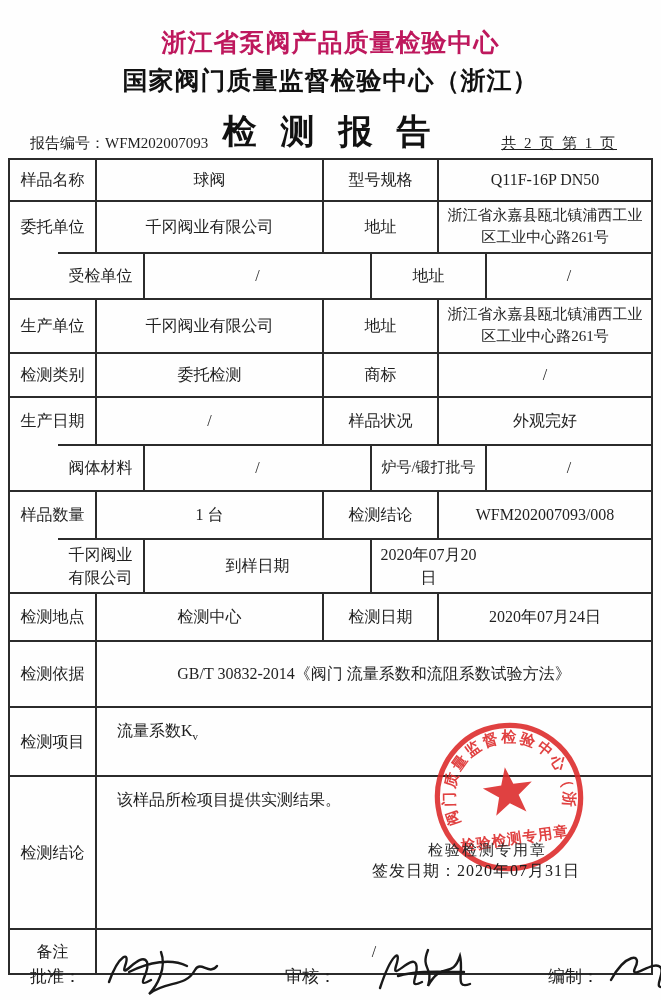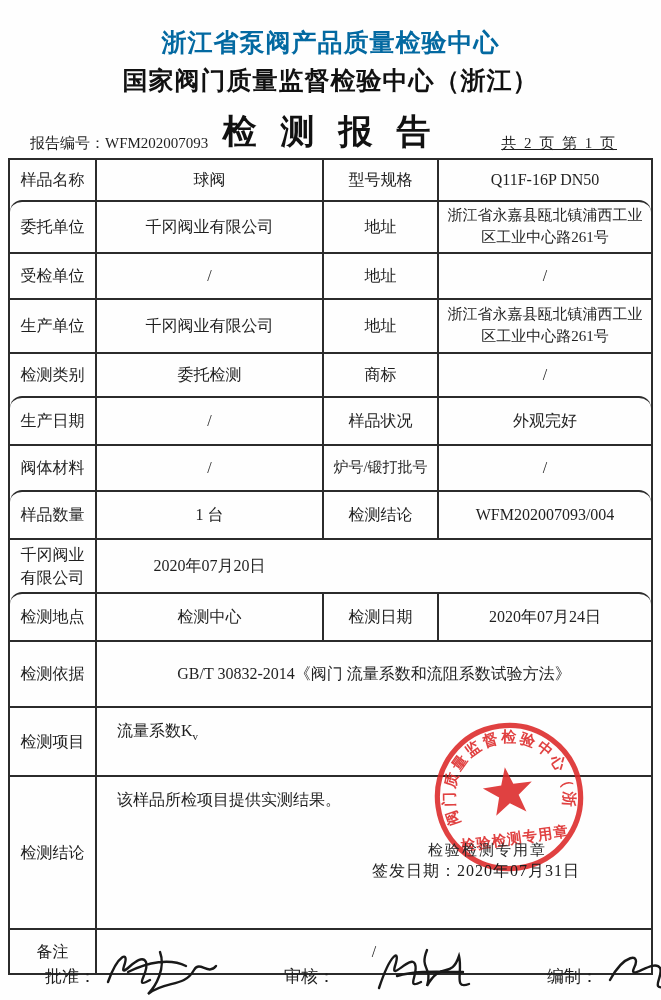--- a/index.html
+++ b/index.html
@@ -6,21 +6,21 @@
   .page{
     position:relative;
     width:661px;height:1000px;
     background:#fefefe;
     font-family:"Liberation Serif","DejaVu Serif",serif;
     color:#1f1f1f;
     overflow:hidden;
   }
   
   .header{position:absolute;top:0;left:0;width:661px;text-align:center;}
-  .title1{margin-top:26px;font-size:25px;font-weight:bold;letter-spacing:1px;color:#0369a1;}
+  .title1{margin-top:26px;font-size:25px;font-weight:bold;letter-spacing:1px;color:#be185d;}
   .title2{margin-top:5px;font-size:25px;font-weight:bold;letter-spacing:1px;color:#111;}
   .report-title{margin-top:12px;font-size:34px;font-weight:bold;letter-spacing:24px;padding-left:16px;color:#111;}
   .meta{position:absolute;top:134px;left:0;width:661px;height:22px;font-size:15px;}
   .meta .rno{position:absolute;left:30px;top:0;}
   .meta .pg{position:absolute;right:44px;top:0;letter-spacing:2px;text-decoration:underline;}
   
   .tbl{
     position:absolute;top:158px;left:8px;width:645px;
     border:2px solid #2b2b2b;
     box-sizing:border-box;
@@ -32,40 +32,40 @@
   .c{
     display:flex;align-items:center;justify-content:center;
     text-align:center;border-left:2px solid #2b2b2b;
     padding:3px 5px;box-sizing:border-box;line-height:1.45;
   }
   .c:first-child{border-left:none;}
   .c.small{font-size:15px;}
   .c.topleft{align-items:flex-start;justify-content:flex-start;text-align:left;padding:11px 20px;}
   sub{font-size:11px;}
   
-  .rh40{min-height:40px;} .rh46{min-height:46px;border-radius:12px;} .rh44{min-height:44px;}
+  .rh40{min-height:40px;} .rh46{min-height:46px;} .rh44{min-height:44px;margin-left:48px;}
   .rh52{min-height:52px;} .rh42{min-height:42px;}
   .rh64{min-height:64px;} .rh67{min-height:67px;} .rh151{min-height:151px;} .rh43{min-height:43px;}
   
   .stamp{position:absolute;left:426px;top:714px;width:166px;height:166px;opacity:.88;}
   .stamp-caption{
     position:absolute;left:428px;top:841px;width:130px;
     font-size:15px;letter-spacing:2px;color:#2a2a2a;
   }
   .issue-line{
     position:absolute;left:372px;top:861px;
     font-size:16px;color:#1c1c1c;letter-spacing:1px;
   }
   
   .footer{
     position:absolute;left:0;top:938px;width:661px;height:62px;
     display:flex;align-items:flex-end;
   }
   .siggroup{display:flex;align-items:flex-end;}
-  .sg1{margin-left:45px;} .sg2{margin-left:62px;gap:28px;} .sg3{margin-left:70px;}
+  .sg1{margin-left:30px;gap:16px;} .sg2{margin-left:62px;gap:28px;} .sg3{margin-left:70px;}
   .siglabel{font-size:17px;padding-bottom:12px;white-space:nowrap;}
   .sig{display:block;margin-left:4px;}
   .sig path{fill:none;stroke:#191919;stroke-width:2.4;stroke-linecap:round;}
 </style>
 </head>
 <body>
 
 <div class="page">
 
   <div class="header">
@@ -126,25 +126,26 @@
       <div class="c">阀体材料</div>
       <div class="c">/</div>
       <div class="c small">炉号/锻打批号</div>
       <div class="c">/</div>
     </div>
 
     <div class="tr rh46">
       <div class="c">样品数量</div>
       <div class="c">1 台</div>
       <div class="c">检测结论</div>
-      <div class="c">WFM202007093/004</div>
+      <div class="c">WFM202007093/008</div>
     </div>
 
     <div class="tr rh44">
       <div class="c">千冈阀业有限公司</div>
+      <div class="c">到样日期</div>
       <div class="c">2020年07月20日</div>
     </div>
 
     <div class="tr rh46">
       <div class="c">检测地点</div>
       <div class="c">检测中心</div>
       <div class="c">检测日期</div>
       <div class="c">2020年07月24日</div>
     </div>
 

